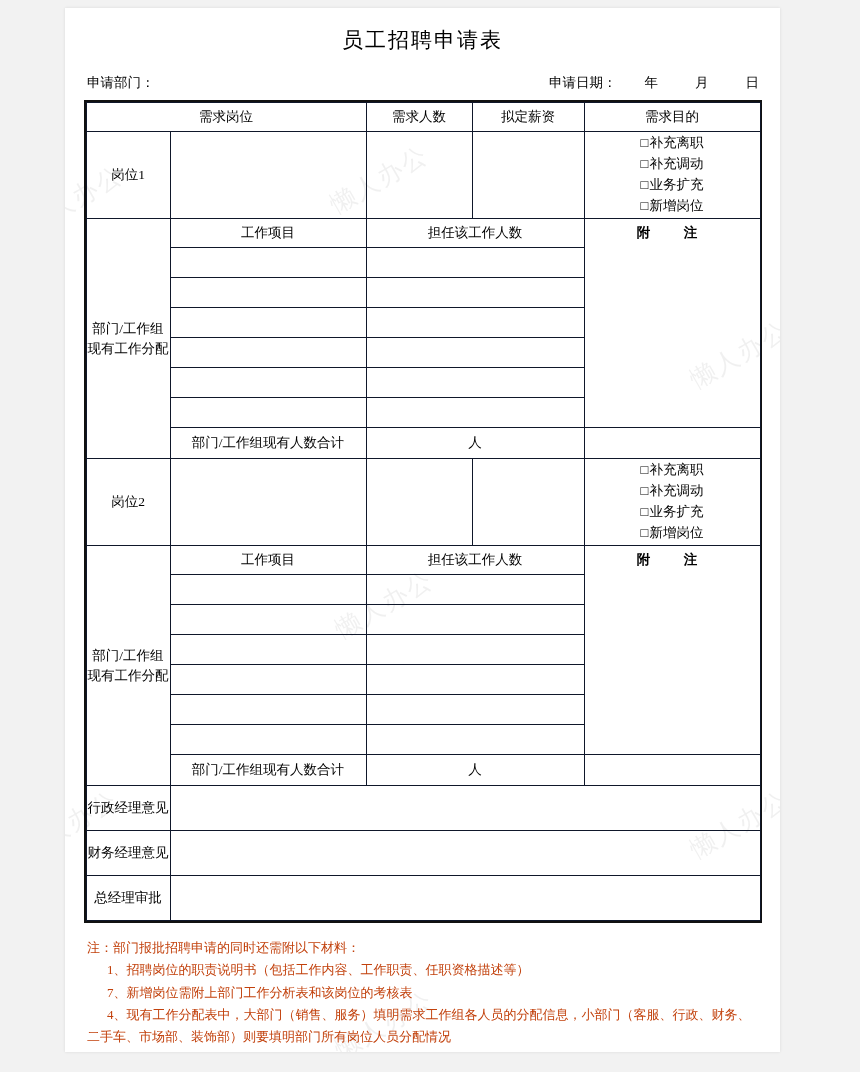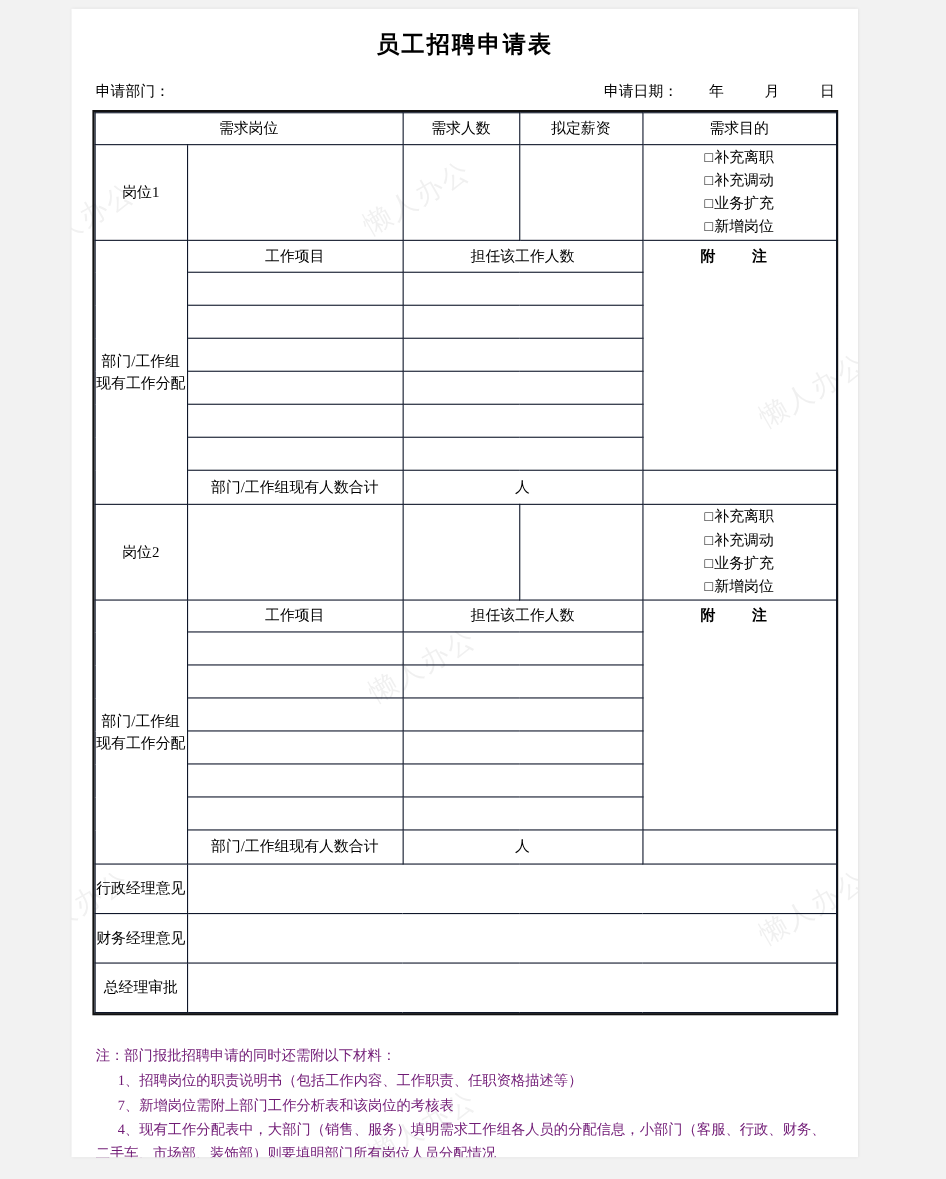--- a/index.html
+++ b/index.html
@@ -50,21 +50,21 @@
 
   .content {
     position: relative;
     z-index: 2;
   }
 
   
   .doc-title {
     text-align: center;
     font-size: 21px;
-    font-weight: bold;
+    font-weight: normal;
     letter-spacing: 2px;
     margin: 18px 0 0 0;
     font-family: "Liberation Sans", "DejaVu Sans", sans-serif;
     color: #000;
   }
 
   
   .meta-line {
     margin: 20px 0 8px 0;
     padding: 0 20px 0 22px;
@@ -150,25 +150,25 @@
   td.approval-lbl {
     height: 44px;
     line-height: 1.45;
     font-size: 13.5px;
   }
   td.approval-box { height: 44px; }
   td.fuzhu { letter-spacing: 10px; padding-left: 10px; font-weight: bold; }
 
   
   .notes {
-    margin: 26px 0 0 0;
+    margin: 14px 0 0 0;
     padding: 0 18px 0 22px;
     font-size: 13px;
     line-height: 1.72;
-    color: #701a75;
+    color: #c2410c;
   }
   .notes .n-head { margin: 0 0 0 0; }
   .notes .n-item { margin: 0; padding-left: 20px; text-indent: 0; }
   .notes .n-item-4 {
     margin: 0;
     padding-left: 0;
     text-indent: 20px;
   }
 </style>
 </head>

